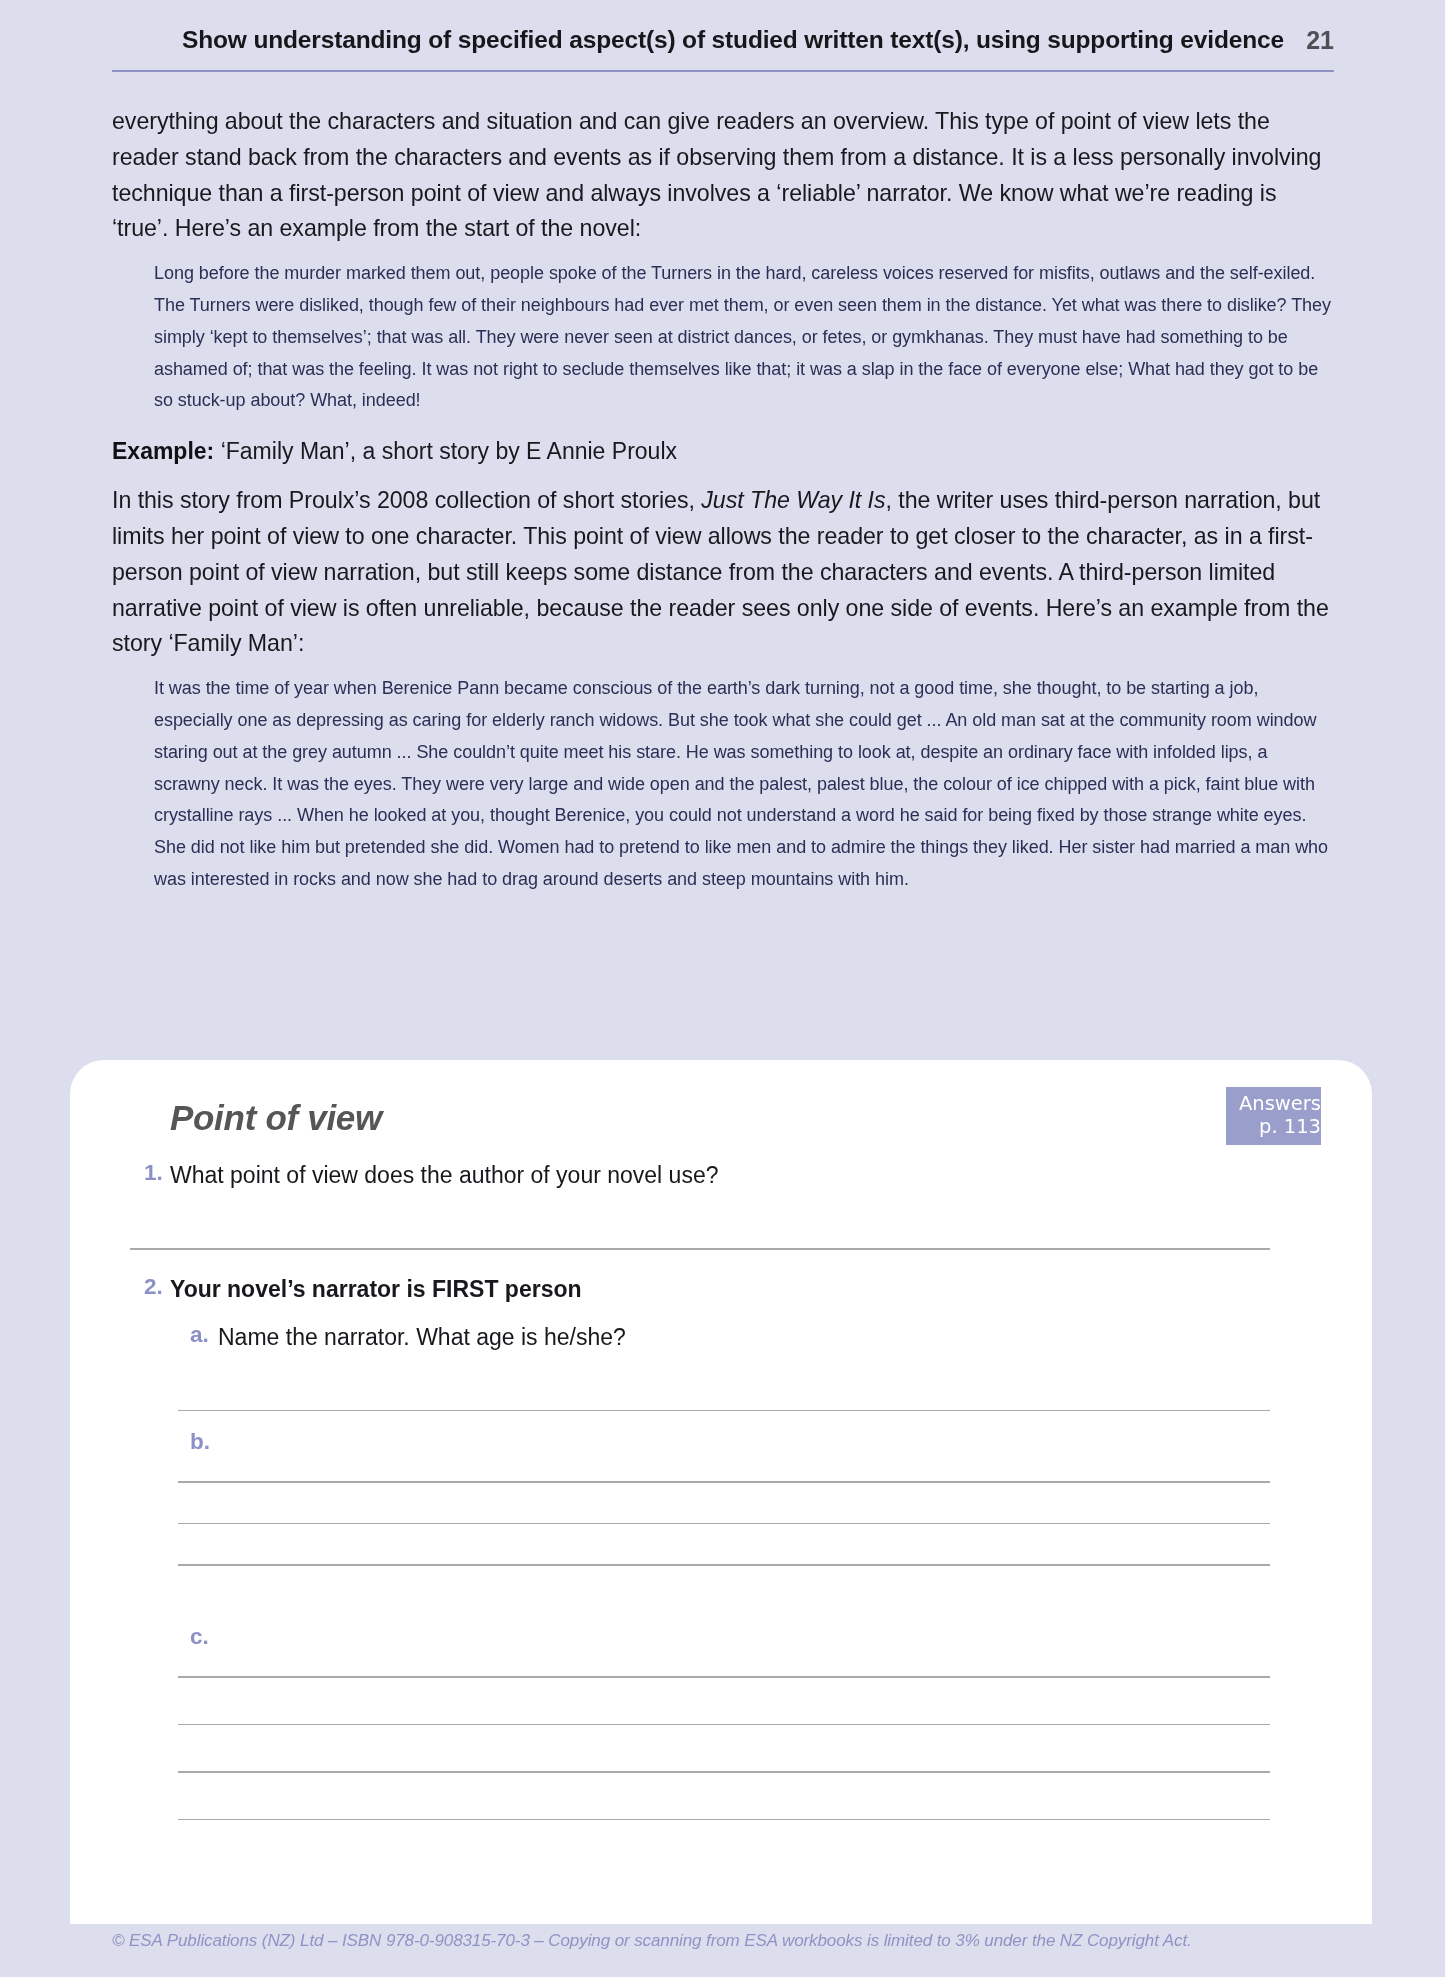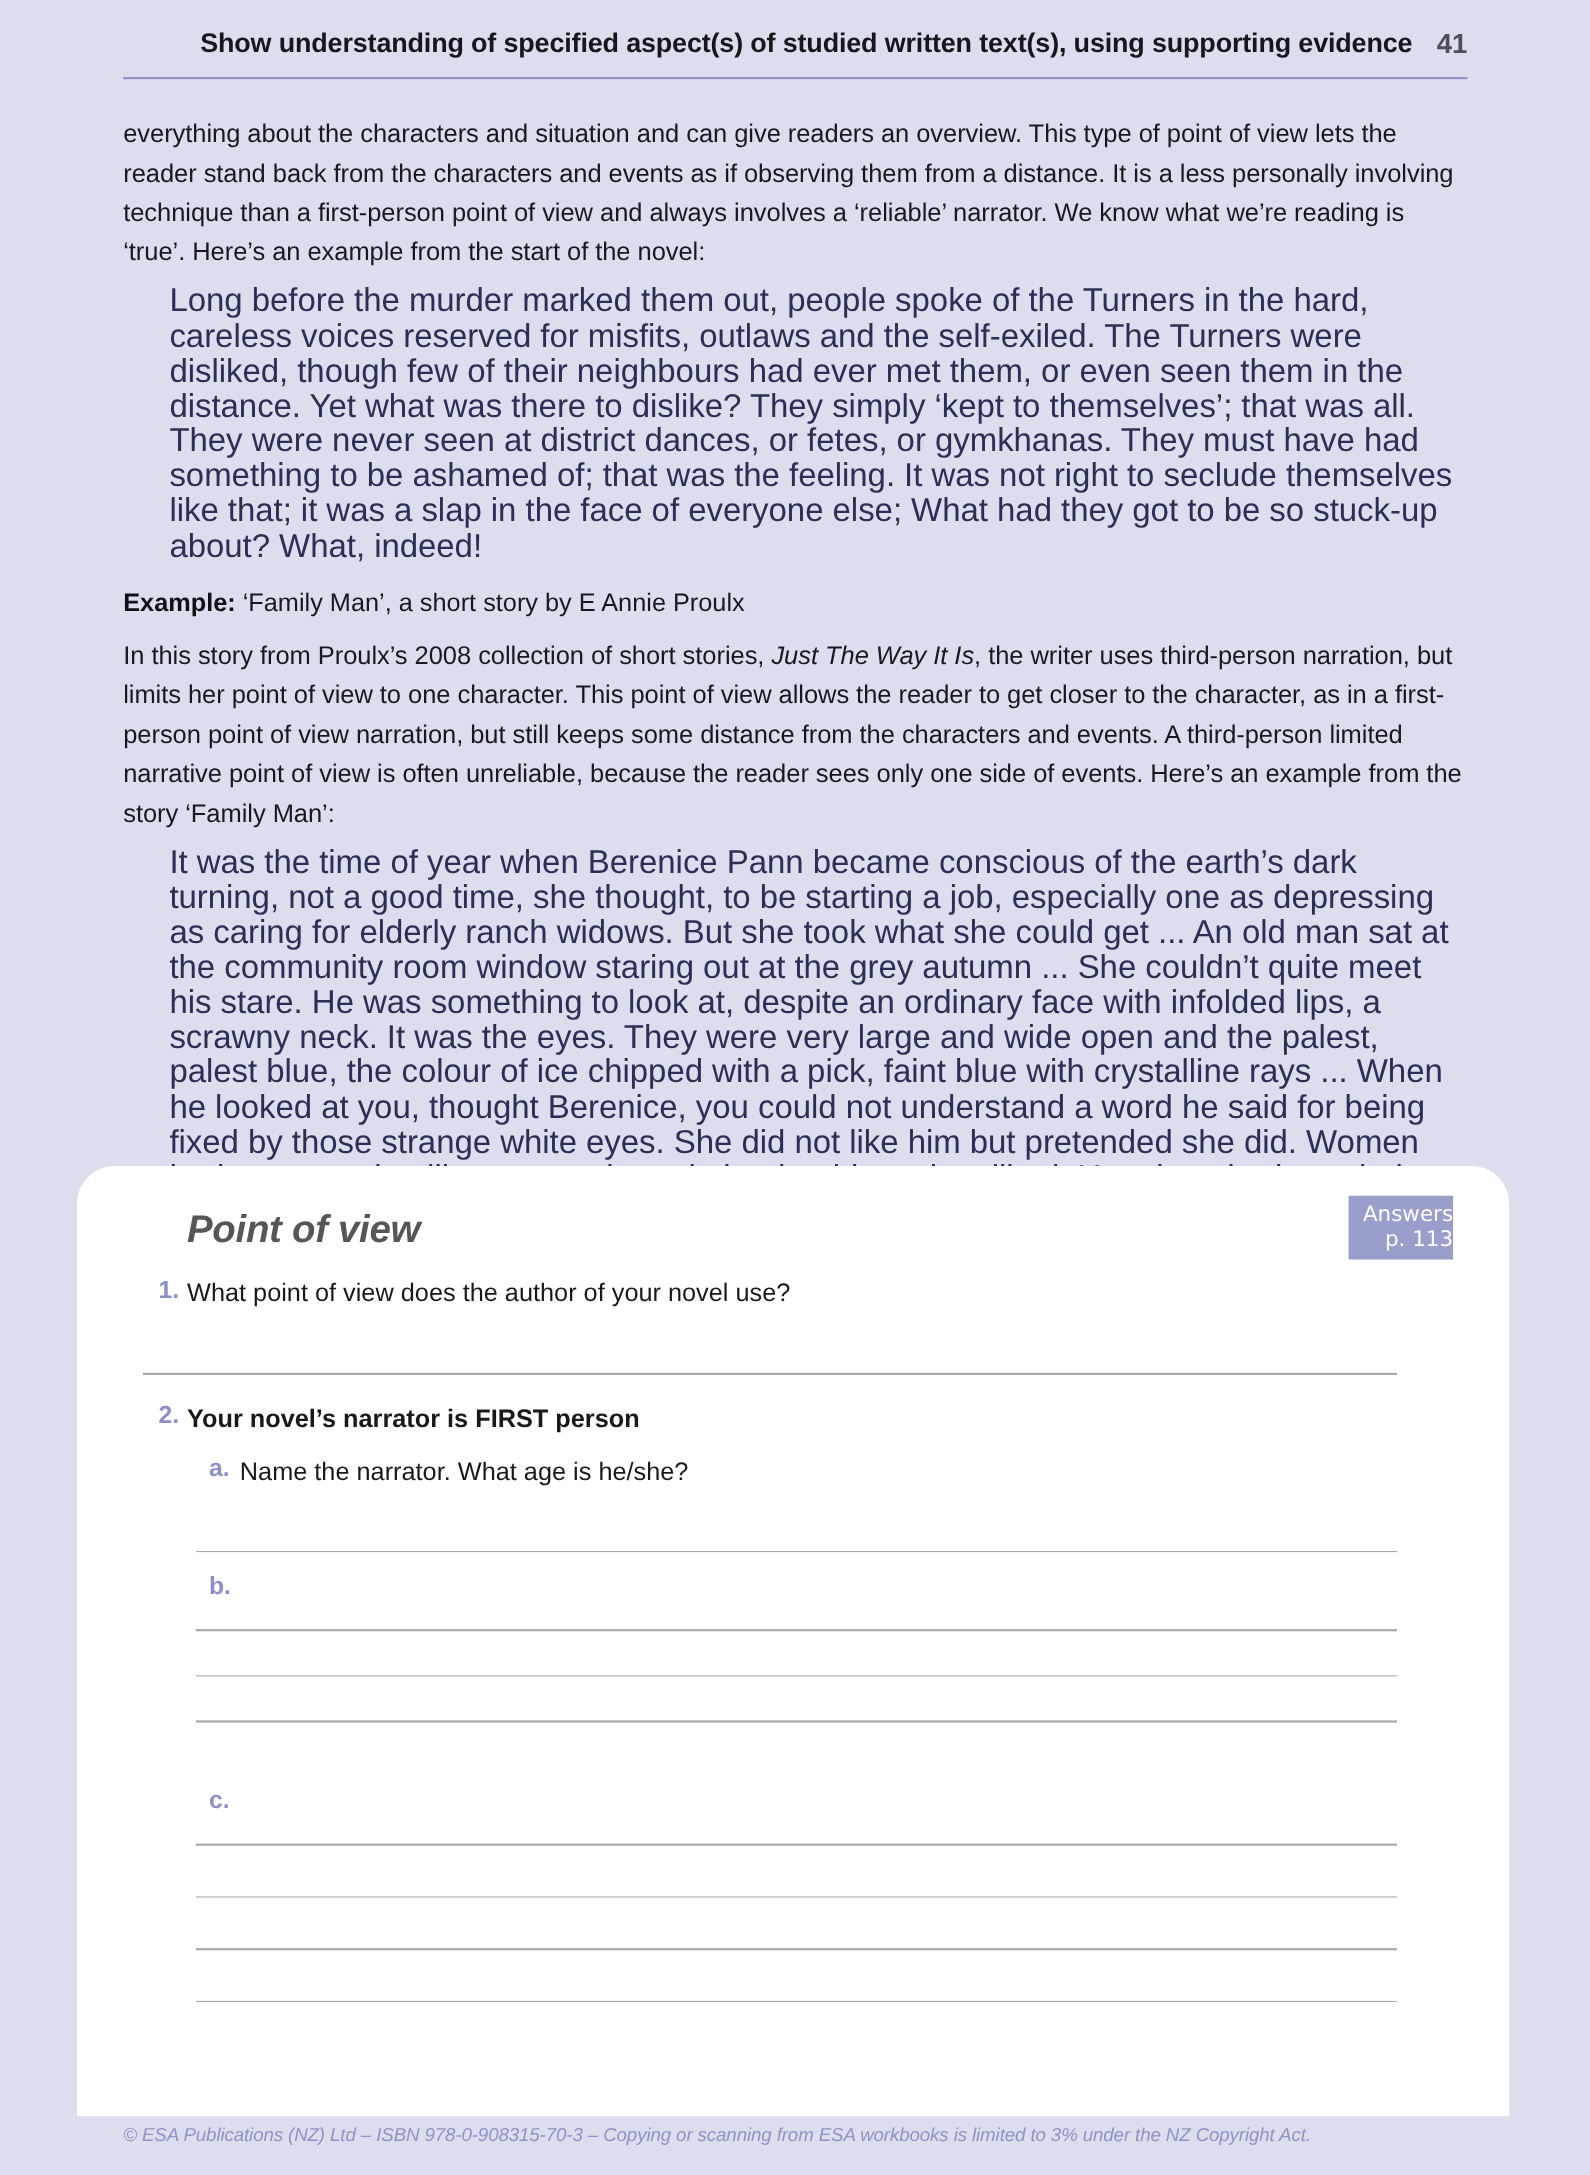--- a/index.html
+++ b/index.html
@@ -74,21 +74,21 @@
     line-height: 35.8px;
     color: #18181d;
     text-align: left;
     margin-bottom: 8px;
     letter-spacing: -0.05px;
   }
 
   .quote {
     margin: 11px 0 12px 42px;
     width: 1180px;
-    font-size: 30px;
+    font-size: 18px;
     line-height: 31.8px;
     color: #2b2f55;
     text-align: left;
     letter-spacing: -0.05px;
   }
 
   .example-line {
     font-size: 23px;
     line-height: 36px;
     color: #18181d;
@@ -219,21 +219,21 @@
     white-space: nowrap;
   }
 </style>
 </head>
 <body>
 
 <div class="page">
 
   <div class="header">
     <div class="header-title">Show understanding of specified aspect(s) of studied written text(s), using supporting evidence</div>
-    <div class="header-pageno">41</div>
+    <div class="header-pageno">21</div>
   </div>
   <div class="header-rule"></div>
 
   <div class="content">
 
     <p class="body-para">everything about the characters and situation and can give readers an overview. This type of point of view lets the reader stand back from the characters and events as if observing them from a distance. It is a less personally involving technique than a first-person point of view and always involves a ‘reliable’ narrator. We know what we’re reading is ‘true’. Here’s an example from the start of the novel:</p>
 
     <div class="quote">Long before the murder marked them out, people spoke of the Turners in the hard, careless voices reserved for misfits, outlaws and the self-exiled. The Turners were disliked, though few of their neighbours had ever met them, or even seen them in the distance. Yet what was there to dislike? They simply ‘kept to themselves’; that was all. They were never seen at district dances, or fetes, or gymkhanas. They must have had something to be ashamed of; that was the feeling. It was not right to seclude themselves like that; it was a slap in the face of everyone else; What had they got to be so stuck-up about? What, indeed!</div>
 
     <p class="example-line"><b>Example:</b><span> ‘Family Man’, a short story by E Annie Proulx</span></p>

